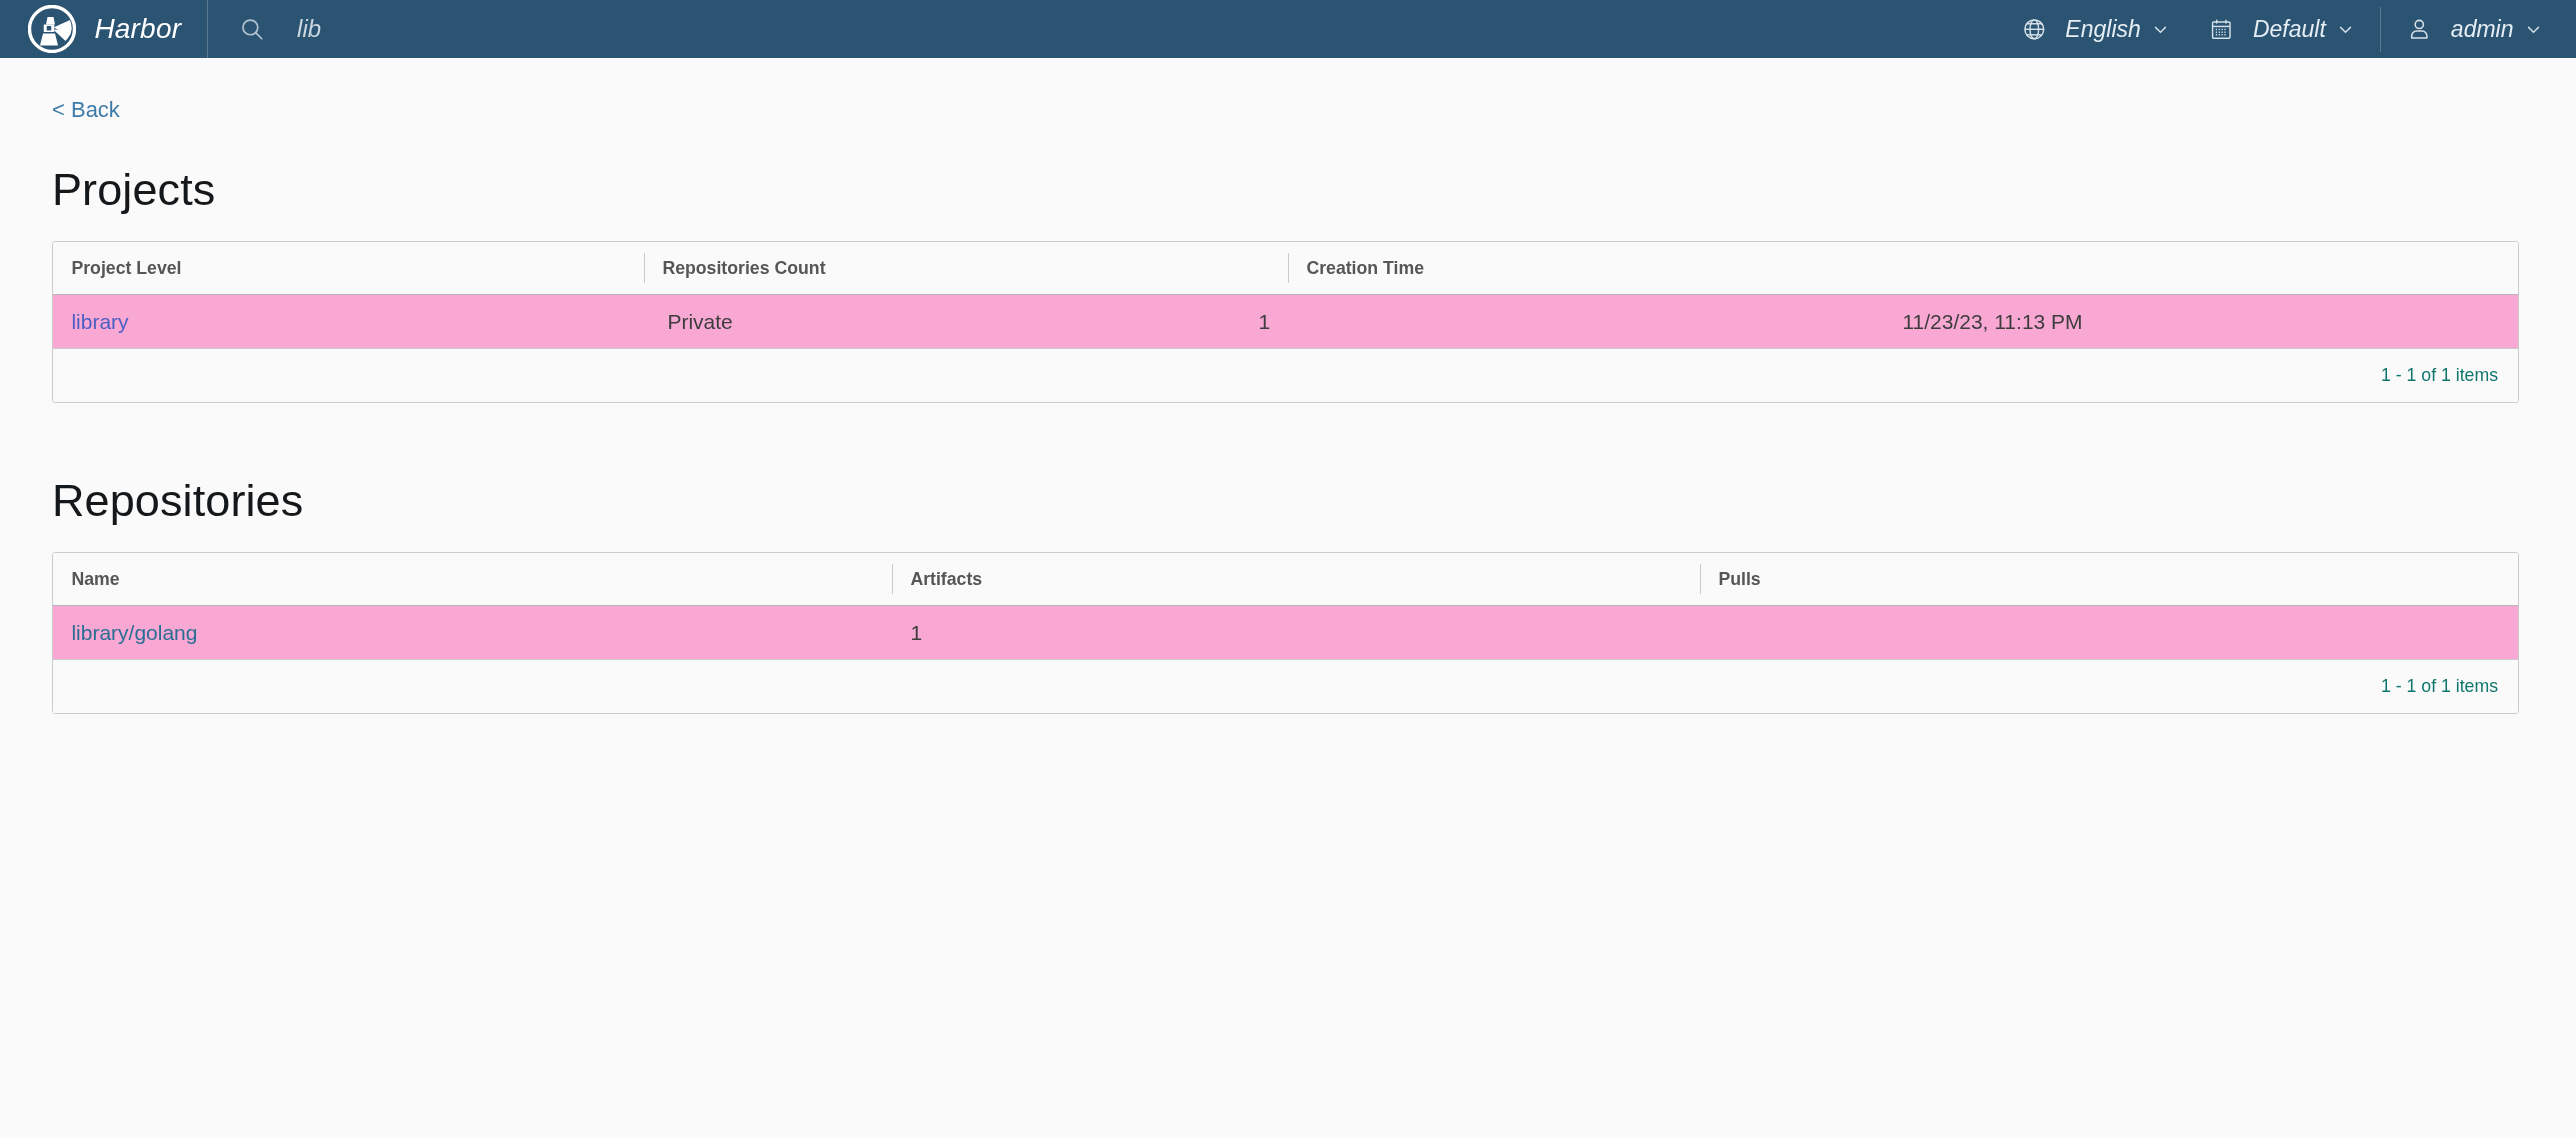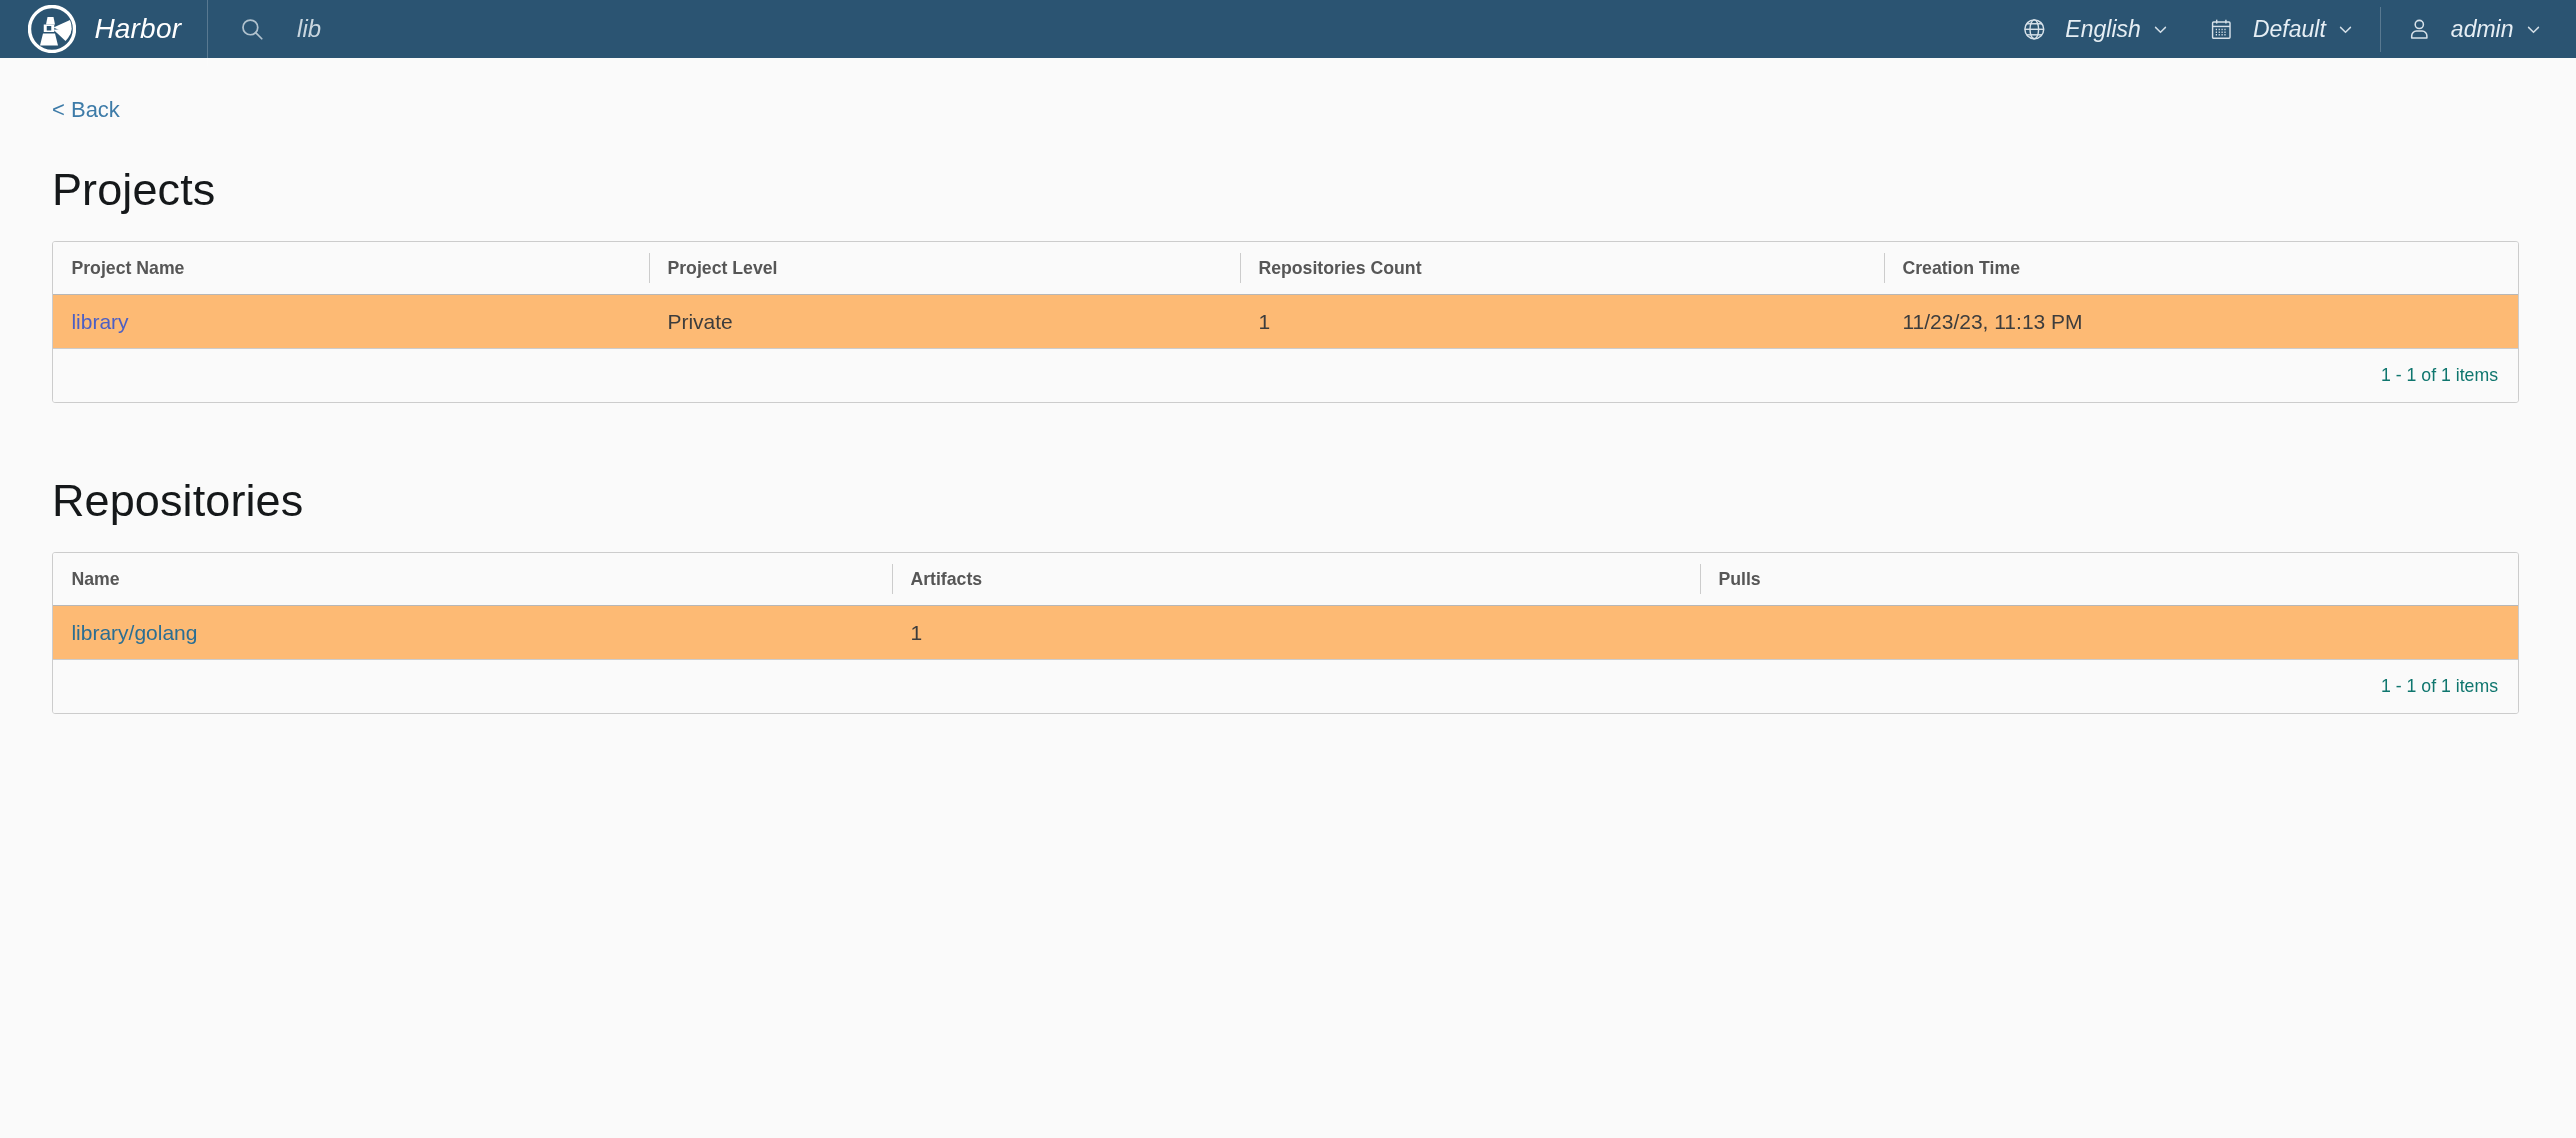--- a/index.html
+++ b/index.html
@@ -138,21 +138,21 @@
     position: absolute;
     left: 0;
     top: 10.8px;
     bottom: 10.8px;
     width: 0.8px;
     background: #cccccc;
   }
   .dg-row {
     display: flex;
     height: 54px;
-    background: #fdba74;
+    background: #f9a8d4;
     border-bottom: 0.8px solid #cccccc;
   }
   .dg-row .dg-cell {
     font-size: 21px;
     color: #3d3d3d;
     display: flex;
     align-items: center;
   }
   .dg-cell { padding-left: 18.4px; overflow: hidden; white-space: nowrap; }
   .cell-link {
@@ -267,21 +267,20 @@
 
 <div class="page">
 
   <a class="back-link">&lt; Back</a>
 
   <h1 class="section-title" id="projects-title">Projects</h1>
 
   
   <div class="datagrid">
     <div class="dg-header">
-      <div class="dg-cell" style="width:596px">Project Name</div>
       <div class="dg-cell" style="width:591px">Project Level</div>
       <div class="dg-cell" style="width:644px">Repositories Count</div>
       <div class="dg-cell" style="flex:1 1 auto">Creation Time</div>
     </div>
     <div class="dg-row">
       <div class="dg-cell" style="width:596px">
         <span class="cell-link">library</span>
       </div>
       <div class="dg-cell" style="width:591px">Private</div>
       <div class="dg-cell" style="width:644px">1</div>

